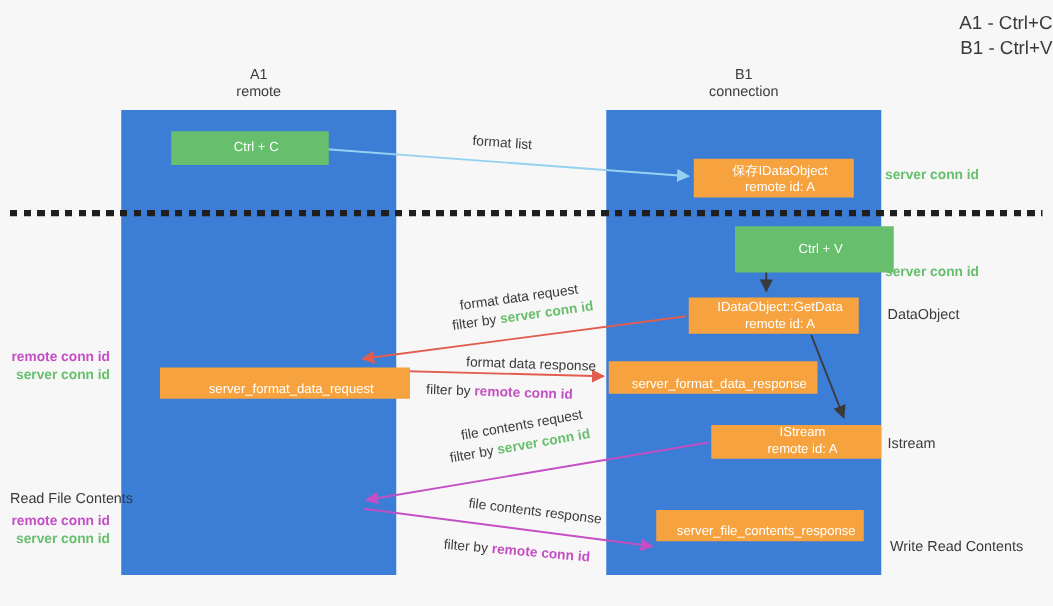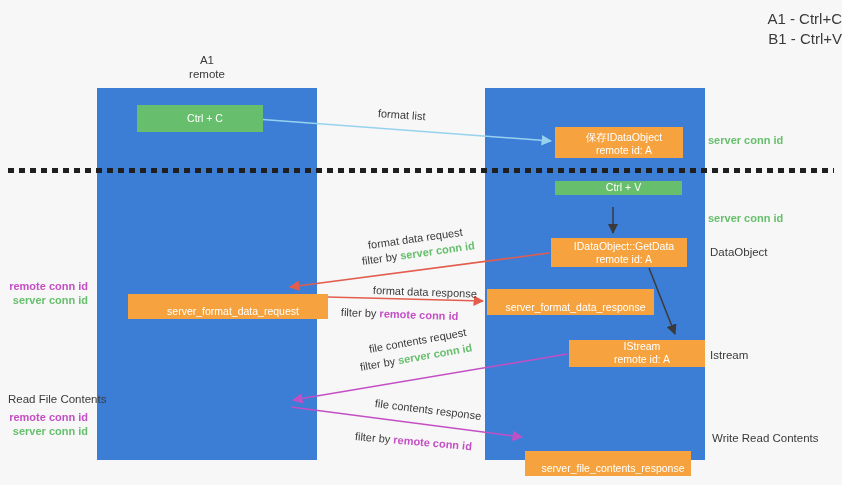--- a/index.html
+++ b/index.html
@@ -32,20 +32,24 @@
 
   <div class="title">
     <div>A1 - Ctrl+C</div>
     <div>B1 - Ctrl+V</div>
   </div>
 
   <div class="lane-header" style="left:97px;top:53px">
     <div>A1</div>
     <div>remote</div>
   </div>
+  <div class="lane-header" style="left:485px;top:53px">
+    <div>B1</div>
+    <div>connection</div>
+  </div>
 
   <div class="lane" style="left:97px"></div>
   <div class="lane" style="left:485px"></div>
 
   <div class="divider"></div>
 
   <svg class="arrows" viewBox="0 0 842 485">
     <defs>
       <marker id="ah-lightblue" viewBox="0 0 10 10" refX="9" refY="5" markerWidth="7" markerHeight="7" orient="auto">
         <path d="M0,0 L10,5 L0,10 z" style="fill:var(--light-blue)"></path>
@@ -71,21 +75,21 @@
 
   <div class="box green" style="left:137px;top:105px;width:116px;height:27px">
     <div>Ctrl + C</div>
   </div>
 
   <div class="box orange" style="left:555px;top:127px;width:118px;height:31px">
     <div>保存IDataObject</div>
     <div>remote id: A</div>
   </div>
 
-  <div class="box green" style="left:555px;top:181px;width:117px;height:14px">
+  <div class="box green" style="left:588px;top:181px;width:117px;height:37px">
     <div>Ctrl + V</div>
   </div>
 
   <div class="box orange" style="left:551px;top:238px;width:126px;height:29px">
     <div>IDataObject::GetData</div>
     <div>remote id: A</div>
   </div>
 
   <div class="box orange" style="left:128px;top:294px;width:190px;height:25px">
     <div>server_format_data_request</div>
@@ -94,21 +98,21 @@
   <div class="box orange" style="left:487px;top:289px;width:157px;height:26px">
     <div>server_format_data_response</div>
   </div>
 
   <div class="box orange" style="left:569px;top:340px;width:126px;height:27px">
     <div>IStream</div>
     <div>remote id: A</div>
   </div>
 
 
-  <div class="box orange" style="left:525px;top:451px;width:156px;height:25px">
+  <div class="box orange" style="left:525px;top:408px;width:156px;height:25px">
     <div>server_file_contents_response</div>
   </div>
 
   <div class="albl" style="left:378px;top:107px;transform:rotate(4deg)">format list</div>
 
   <div class="albl" style="left:368px;top:239px;transform:rotate(-8deg)">format data request</div>
   <div class="albl" style="left:362px;top:255px;transform:rotate(-8deg)">
     <span>filter by</span>
     <span class="green-t">server conn id</span>
   </div>

